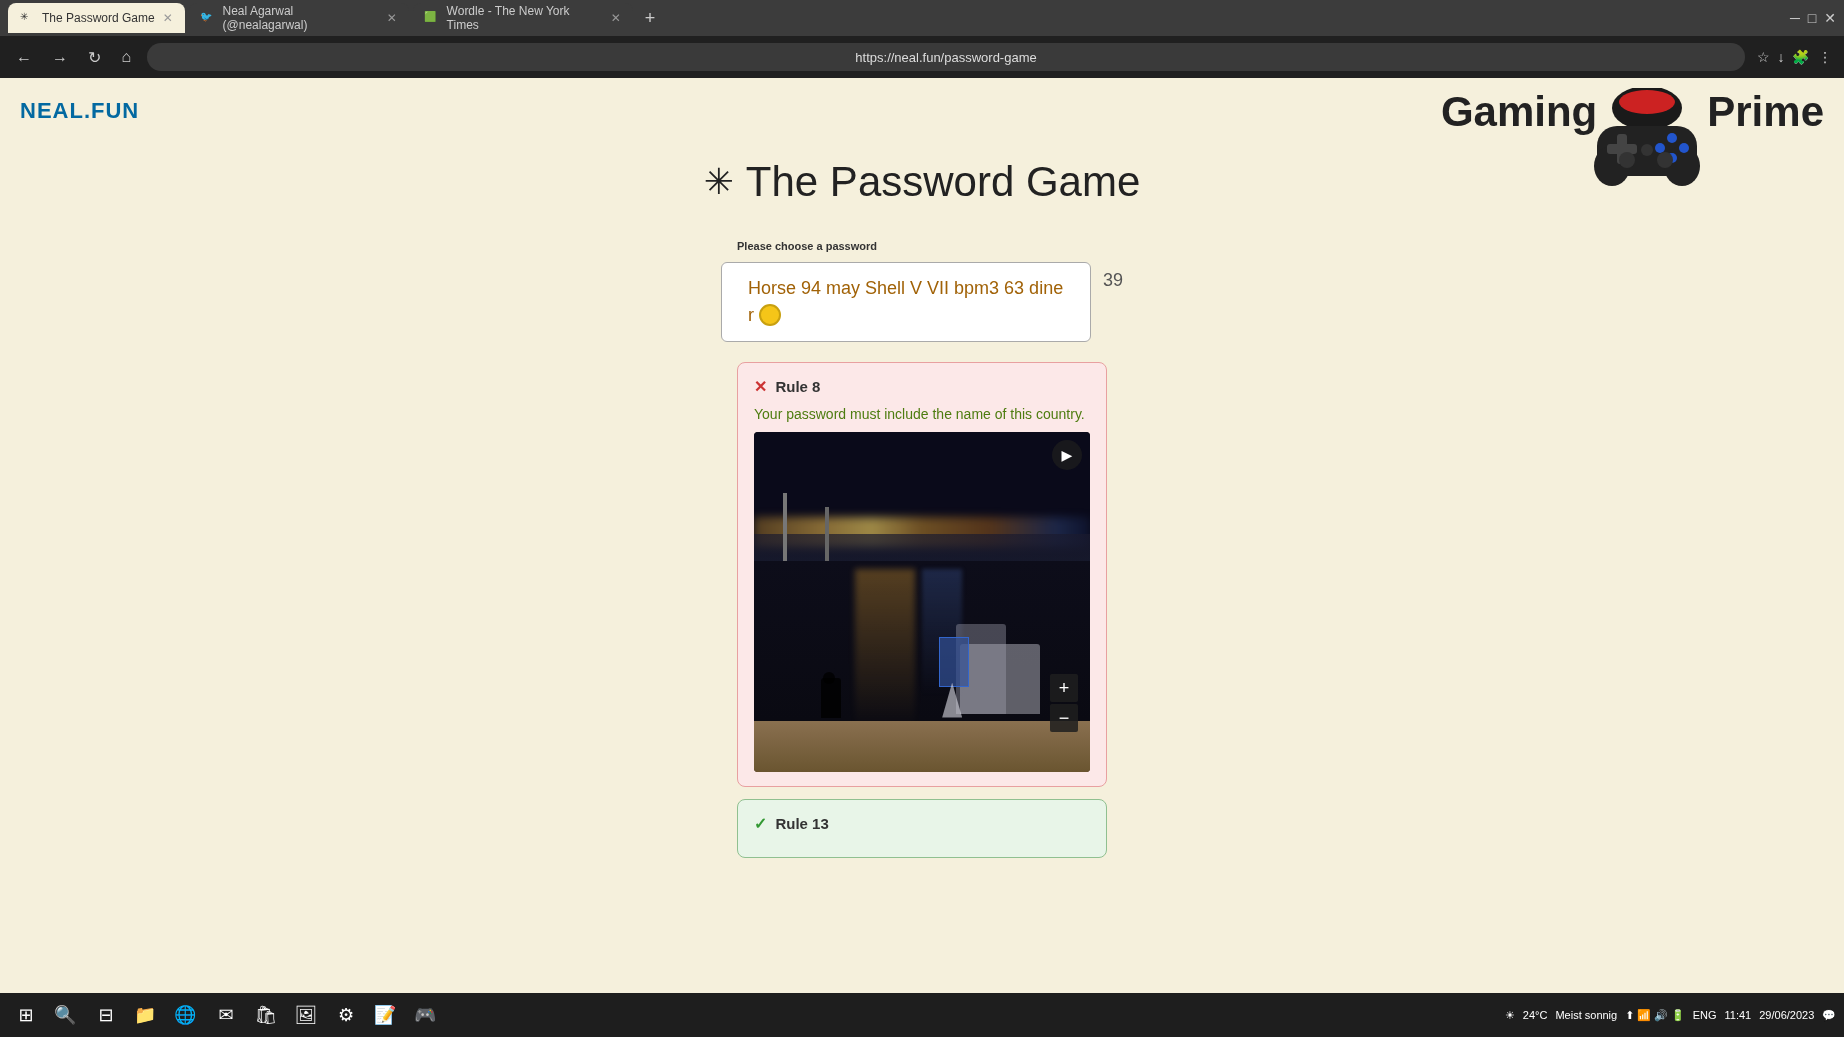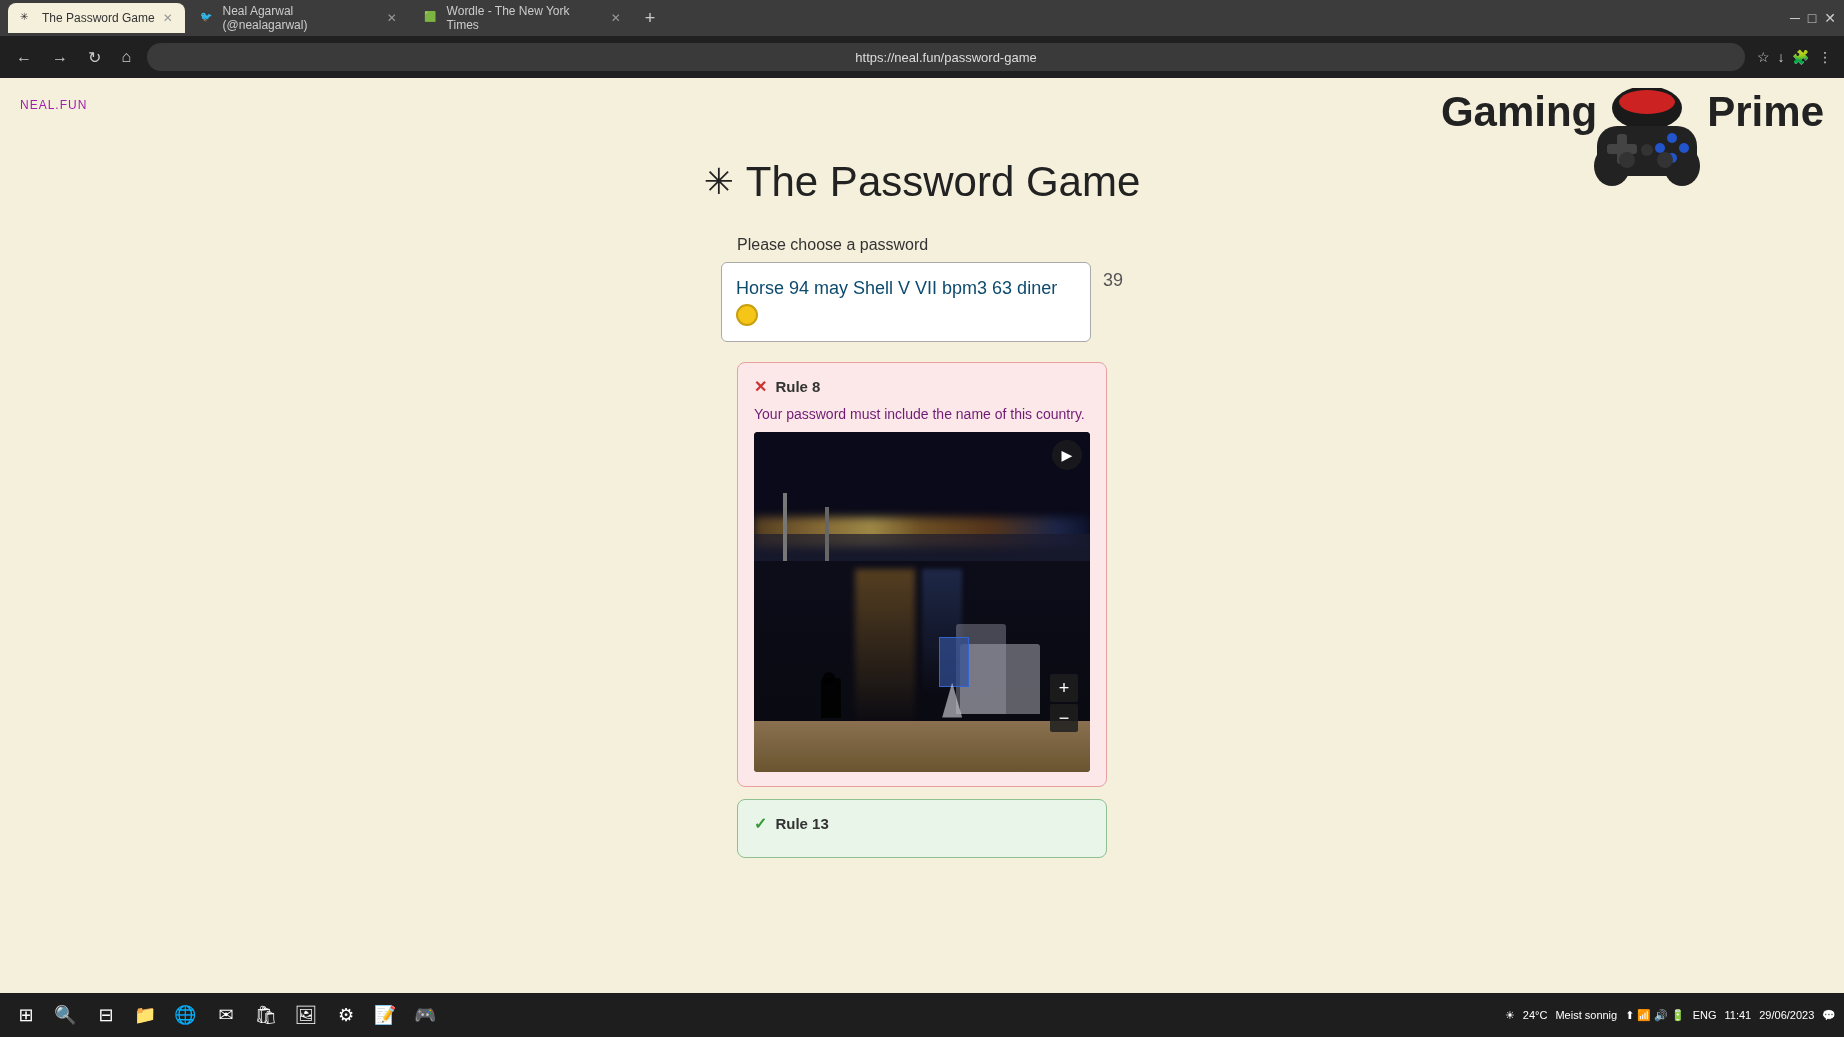--- a/index.html
+++ b/index.html
@@ -146,23 +146,23 @@
       flex-direction: column;
       align-items: center;
       position: relative;
       padding-bottom: 60px;
     }
 
     .site-logo {
       position: absolute;
       top: 20px;
       left: 20px;
-      font-size: 12px;
-      font-weight: normal;
-      color: #a21caf;
+      font-size: 22px;
+      font-weight: bold;
+      color: #0369a1;
       letter-spacing: 1px;
     }
 
     .gaming-prime-logo {
       position: absolute;
       top: 10px;
       right: 20px;
       display: flex;
     }
 
@@ -187,41 +187,42 @@
       display: flex;
       align-items: center;
       gap: 12px;
     }
 
     .title-star {
       font-size: 36px;
     }
 
     .password-label {
-      font-size: 16px;
+      font-size: 11px;
       color: #333;
       align-self: flex-start;
       margin-left: calc(50% - 190px);
       margin-bottom: 8px;
+      font-weight: bold;
     }
 
     .password-section {
       display: flex;
       align-items: flex-start;
       gap: 12px;
     }
 
     .password-box {
       width: 370px;
       min-height: 80px;
       border: 1.5px solid #aaa;
       border-radius: 6px;
-      padding: 12px 14px;
+      padding: 12px 26px;
       font-size: 18px;
-      color: #0c4a6e;
+      color: #a16207;
       background: white;
       line-height: 1.5;
       word-break: break-all;
     }
 
     .password-emoji {
       display: inline-block;
       width: 22px;
       height: 22px;
       background: #f5c518;
@@ -276,21 +277,21 @@
       font-size: 16px;
     }
 
     .rule-icon-check {
       color: #339933;
       font-size: 16px;
     }
 
     .rule-text {
       font-size: 14px;
-      color: #701a75;
+      color: #4d7c0f;
       margin-bottom: 10px;
     }
 
     .street-view-container {
       width: 100%;
       background: #222;
       border-radius: 4px;
       overflow: hidden;
       position: relative;
     }

